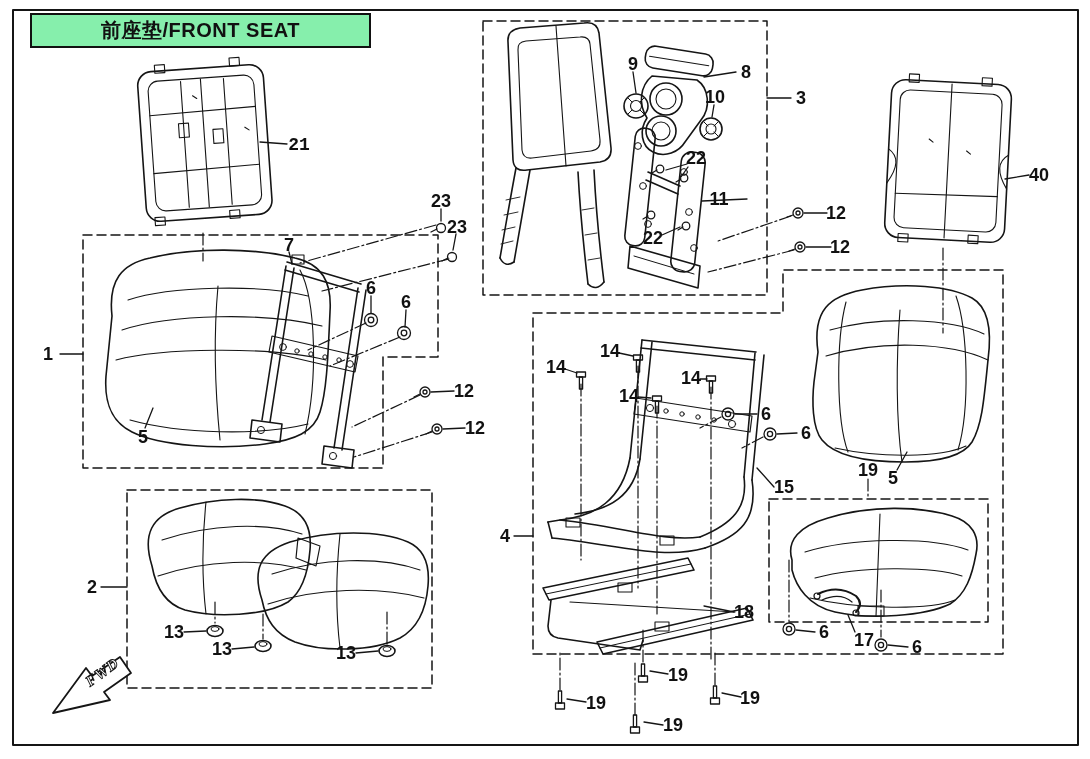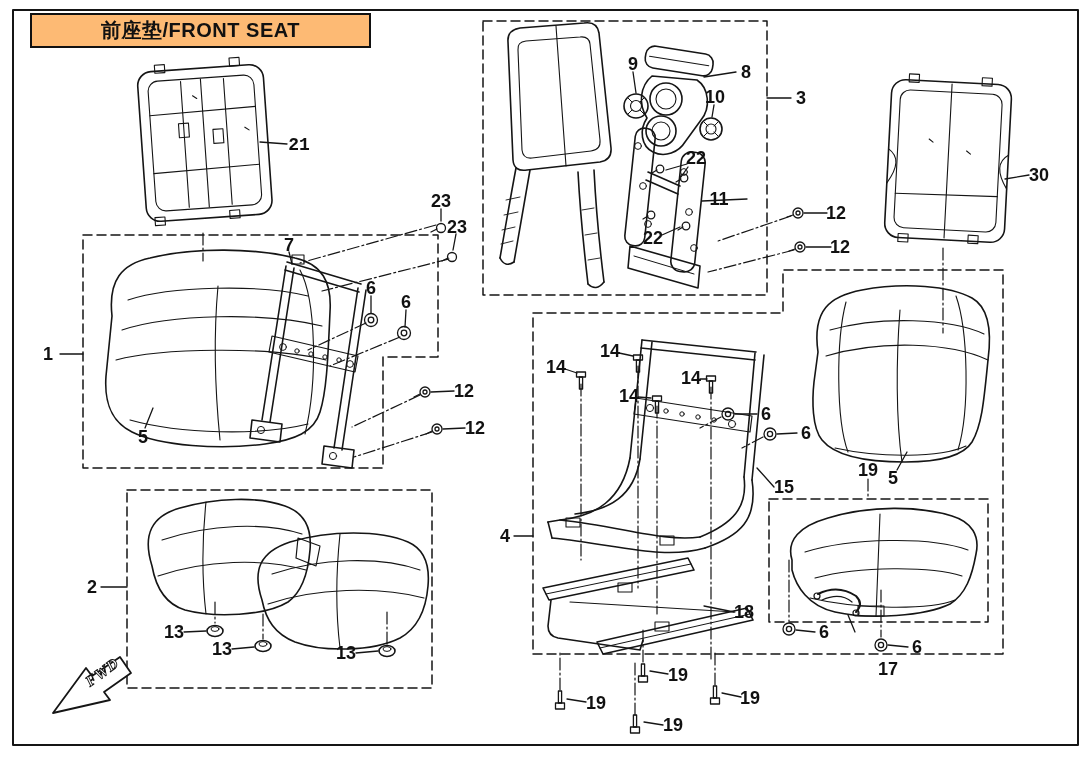--- a/index.html
+++ b/index.html
@@ -1,20 +1,20 @@
 <!DOCTYPE html>
 <html><head>
 <meta charset="utf-8">
 <style>
   html,body{margin:0;padding:0;background:#e8e8e8;}
   .page{position:relative;width:1090px;height:759px;background:#ffffff;overflow:hidden;
         font-family:"Liberation Sans",sans-serif;}
   .art{position:absolute;left:0;top:0;}
   .title-box{position:absolute;left:30px;top:13px;width:337px;height:31px;
-             border:2px solid #111;background:#fdba74;display:flex;align-items:center;justify-content:center;}
+             border:2px solid #111;background:#86efac;display:flex;align-items:center;justify-content:center;}
   .title-box span{font-weight:bold;font-size:20px;color:#111;letter-spacing:.5px;}
   .callout{position:absolute;transform:translate(-50%,-50%);font-weight:bold;font-size:18px;color:#111;
            line-height:1;white-space:nowrap;}
 </style>
 </head>
 <body>
 
 <div class="page">
 
 <svg class="art" width="1090" height="759" viewBox="0 0 1090 759" fill="none" stroke="#151515" stroke-width="1.6" stroke-linecap="round" stroke-linejoin="round">
@@ -458,27 +458,27 @@
       <div class="callout" style="left: 840px; top: 247px;">12</div>
       <div class="callout" style="left: 174px; top: 632px;">13</div>
       <div class="callout" style="left: 222px; top: 649px;">13</div>
       <div class="callout" style="left: 346px; top: 653px;">13</div>
       <div class="callout" style="left: 556px; top: 367px;">14</div>
       <div class="callout" style="left: 610px; top: 351px;">14</div>
       <div class="callout" style="left: 629px; top: 396px;">14</div>
       <div class="callout" style="left: 691px; top: 378px;">14</div>
       <div class="callout" style="left: 784px; top: 487px;">15</div>
       <div class="callout" style="left: 744px; top: 612px;">18</div>
-      <div class="callout" style="left: 888px; top: 640px; margin-top: 29px;">17</div>
+      <div class="callout" style="left: 864px; top: 640px;">17</div>
       <div class="callout" style="left: 868px; top: 470px;">19</div>
       <div class="callout" style="left: 678px; top: 675px;">19</div>
       <div class="callout" style="left: 596px; top: 703px;">19</div>
       <div class="callout" style="left: 750px; top: 698px;">19</div>
       <div class="callout" style="left: 673px; top: 725px;">19</div>
-      <div class="callout" style="left: 1039px; top: 175px;">30</div>
+      <div class="callout" style="left: 1039px; top: 175px;">40</div>
       <div class="callout" style="left: 299px; top: 145px; font-family: Liberation Mono, monospace;">21</div>
       <div class="callout" style="left: 696px; top: 158px;">22</div>
       <div class="callout" style="left: 653px; top: 238px;">22</div>
       <div class="callout" style="left: 441px; top: 201px;">23</div>
       <div class="callout" style="left: 457px; top: 227px;">23</div>
     </div>
 
 </div>
 
 </body></html>

